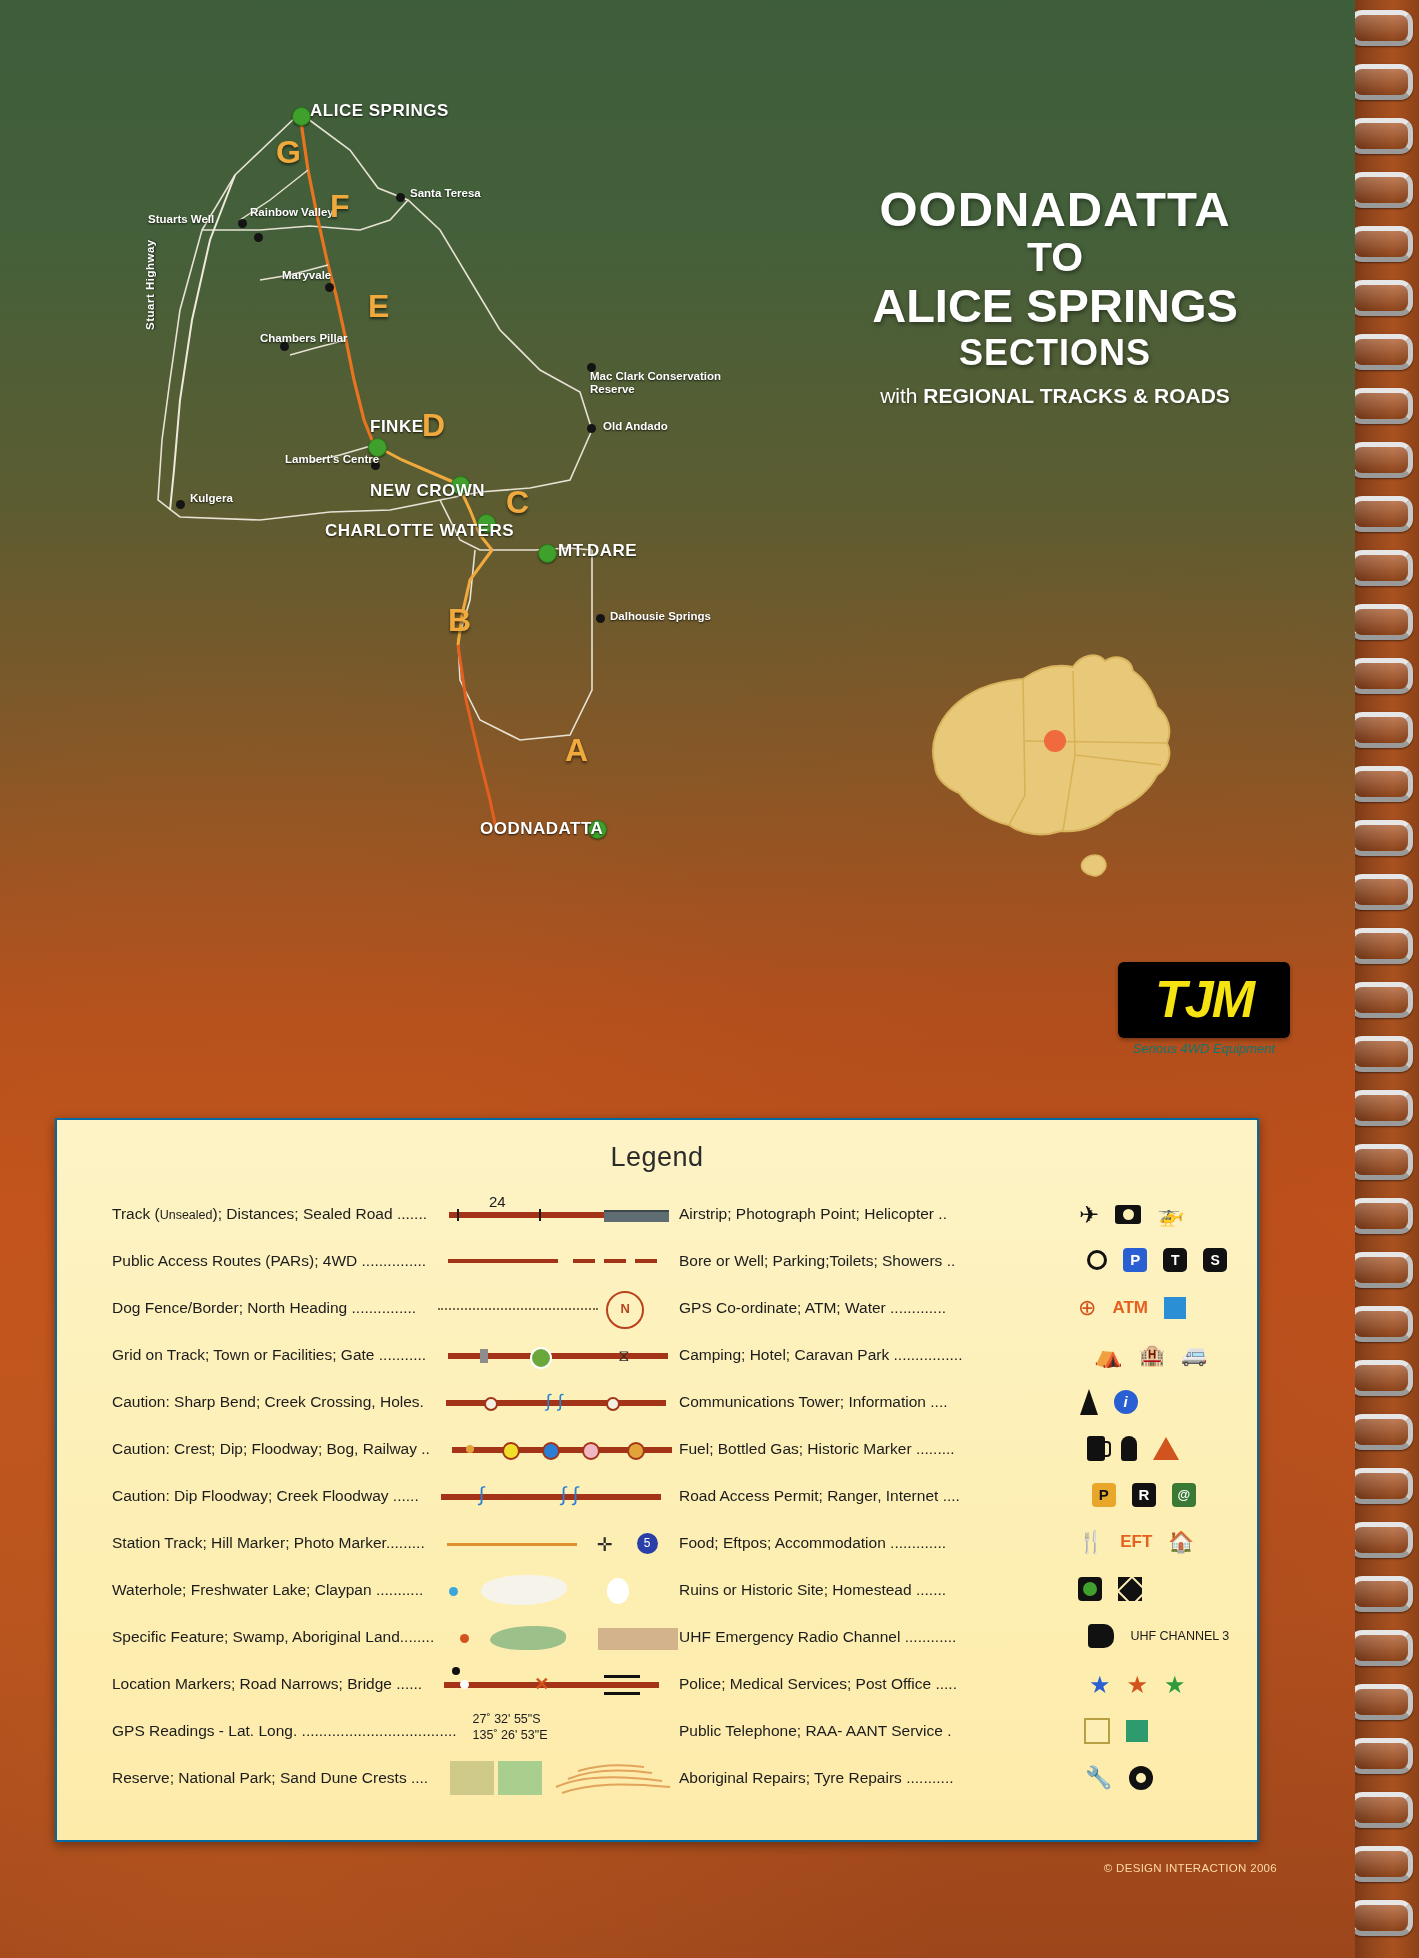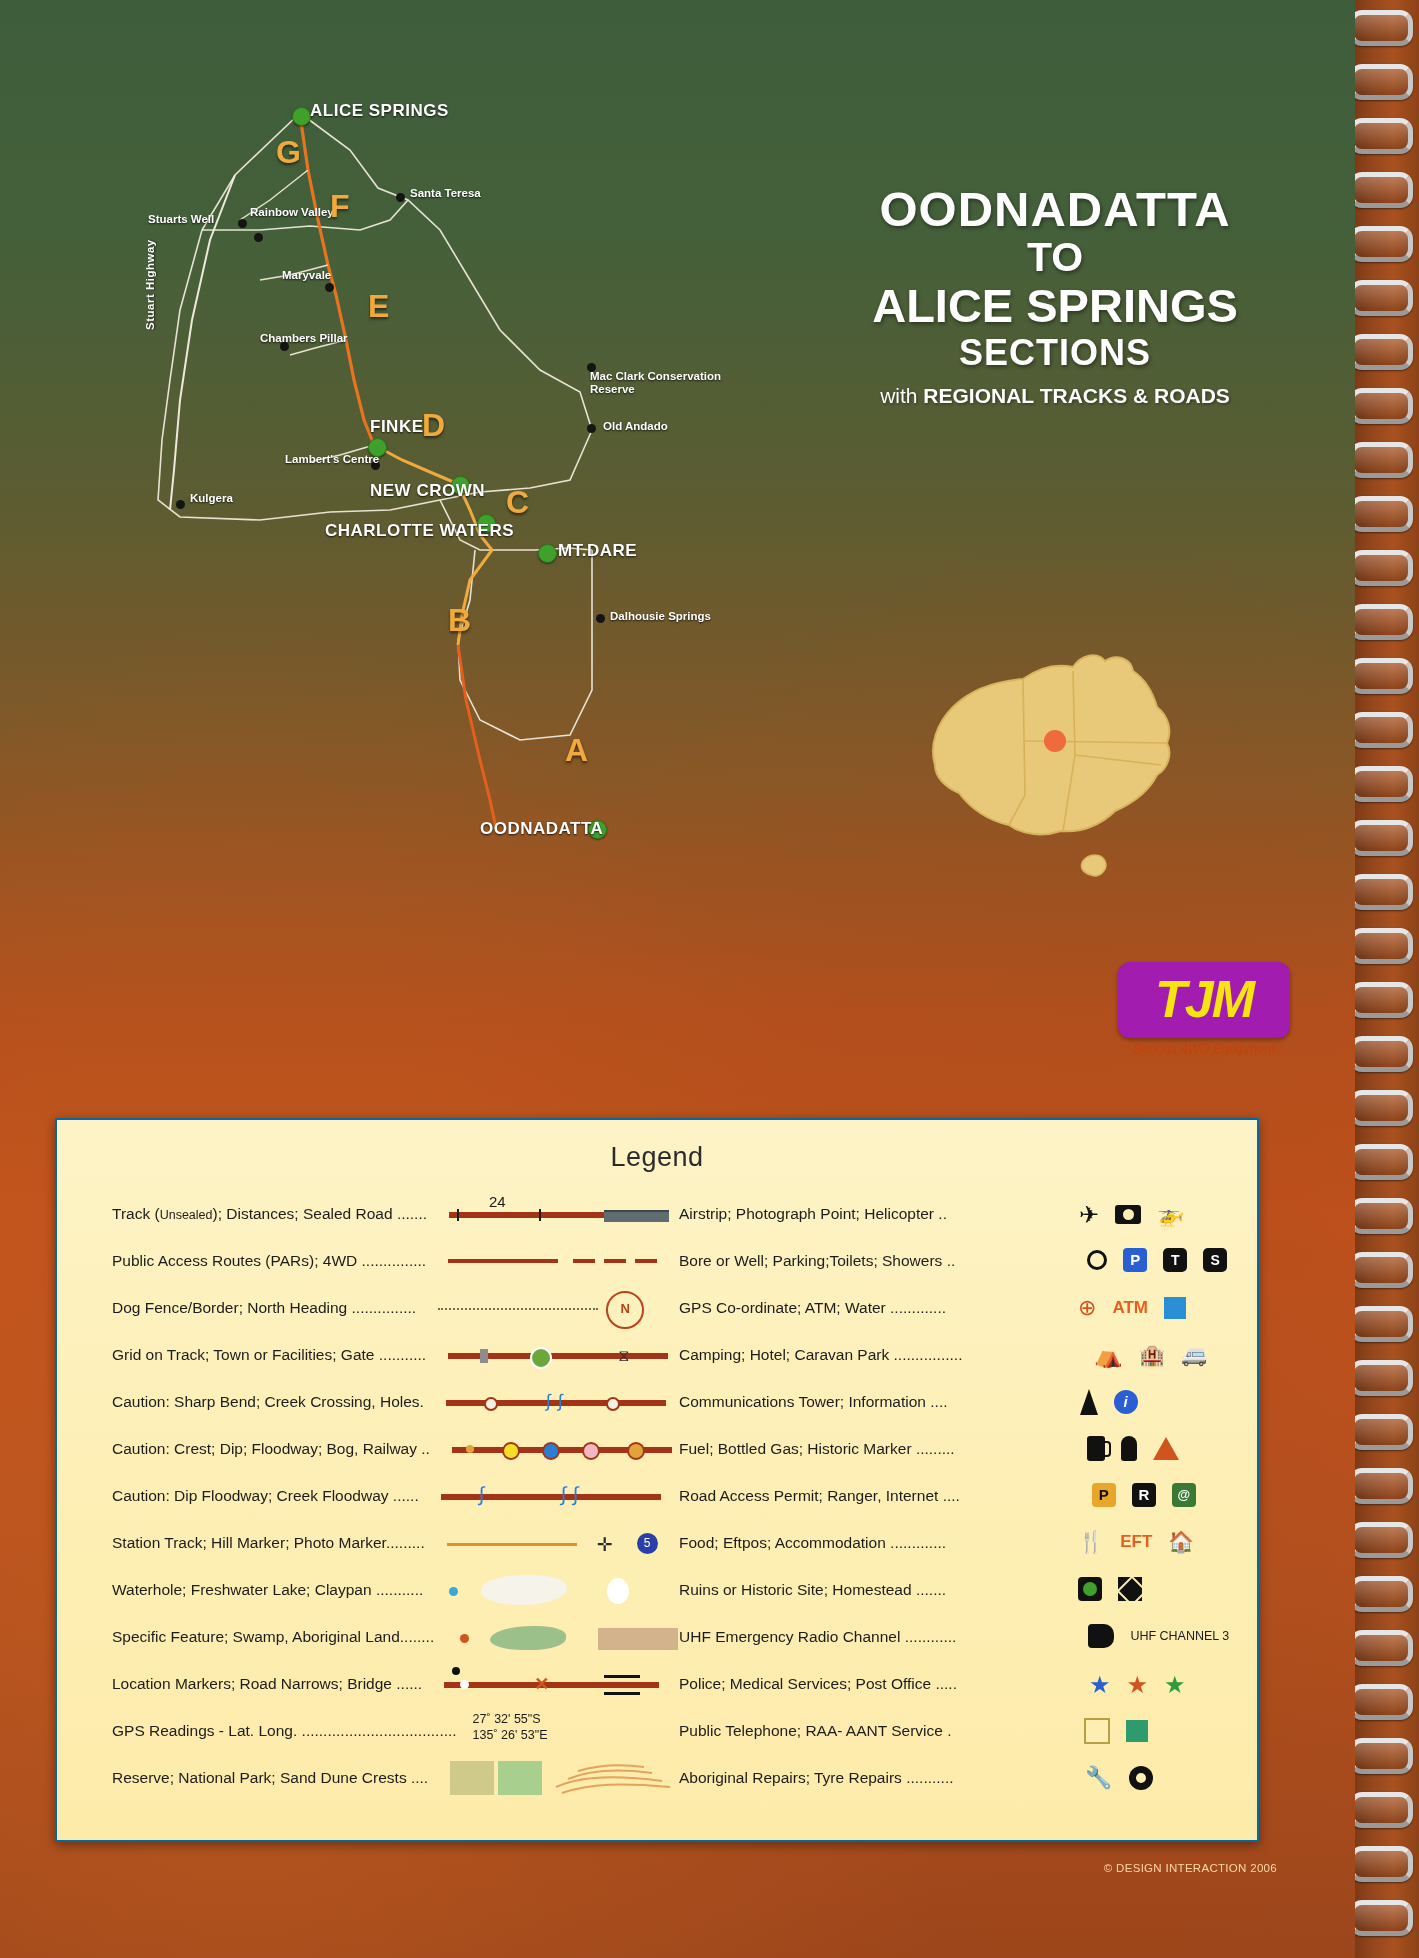--- a/index.html
+++ b/index.html
@@ -47,23 +47,23 @@
 
   
   #aus-inset{position:absolute;left:905px;top:645px;width:300px;height:250px;}
 
   
   #engel-logo{position:absolute;left:872px;top:962px;width:224px;height:88px;background:#fff;border:1px solid #d8d8d8;box-shadow:0 2px 4px rgba(0,0,0,.35);}
   #engel-logo .e1{font-size:30px;font-weight:bold;color:#d8342a;text-align:center;letter-spacing:2px;line-height:34px;font-style:italic;}
   #engel-logo .e2{font-size:13.5px;font-weight:bold;color:#1a1a1a;text-align:center;line-height:17px;}
   #engel-logo .e3{margin:3px 4px 0;background:#d8342a;color:#fff;font-size:12px;font-weight:bold;text-align:center;line-height:19px;}
   #tjm-logo{position:absolute;left:1118px;top:962px;width:172px;height:100px;}
-  #tjm-logo .box{width:172px;height:76px;background:#a21caf;border-radius:12px;position:relative;box-shadow:0 2px 4px rgba(0,0,0,.35);}
+  #tjm-logo .box{width:172px;height:76px;background:#000000;border-radius:6px;position:relative;box-shadow:0 2px 4px rgba(0,0,0,.35);}
   #tjm-logo .tjm{position:absolute;left:0;top:0;width:172px;height:76px;line-height:74px;text-align:center;color:#f5e312;font-size:52px;font-weight:bold;font-style:italic;letter-spacing:-2px;}
-  #tjm-logo .tag{text-align:center;color:#c2410c;font-size:13px;font-style:italic;margin-top:3px;}
+  #tjm-logo .tag{text-align:center;color:#0f766e;font-size:13px;font-style:italic;margin-top:3px;}
 
   
   #legend{position:absolute;left:55px;top:1118px;width:1200px;height:720px;
     background:#fef9c3;border:2px solid #0369a1;box-shadow:0 3px 10px rgba(0,0,0,.4);}
   #legend-inner{position:absolute;inset:0;background:linear-gradient(180deg,#fdf3c6 0%,#fdefb4 55%,#fdebaa 100%);}
   #legend-title{text-align:center;font-size:27px;color:#2b2b2b;padding-top:22px;letter-spacing:.5px;}
   .legend-cols{position:absolute;top:70px;left:0;width:100%;display:flex;}
   .legend-col{width:50%;box-sizing:border-box;}
   .legend-col.left{padding-left:55px;}
   .legend-col.right{padding-left:22px;}

